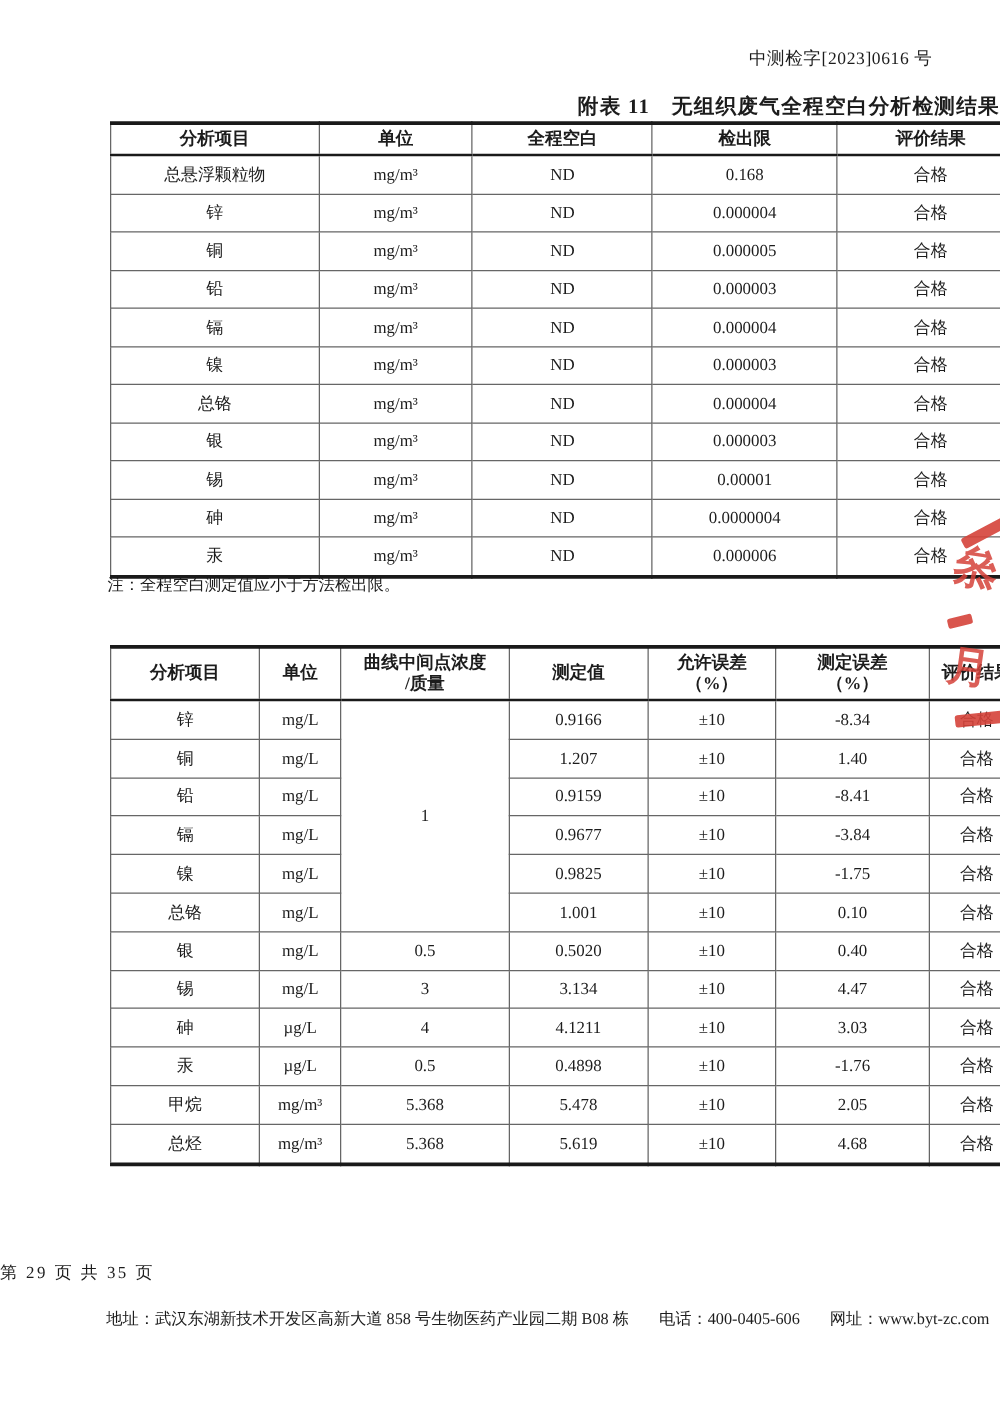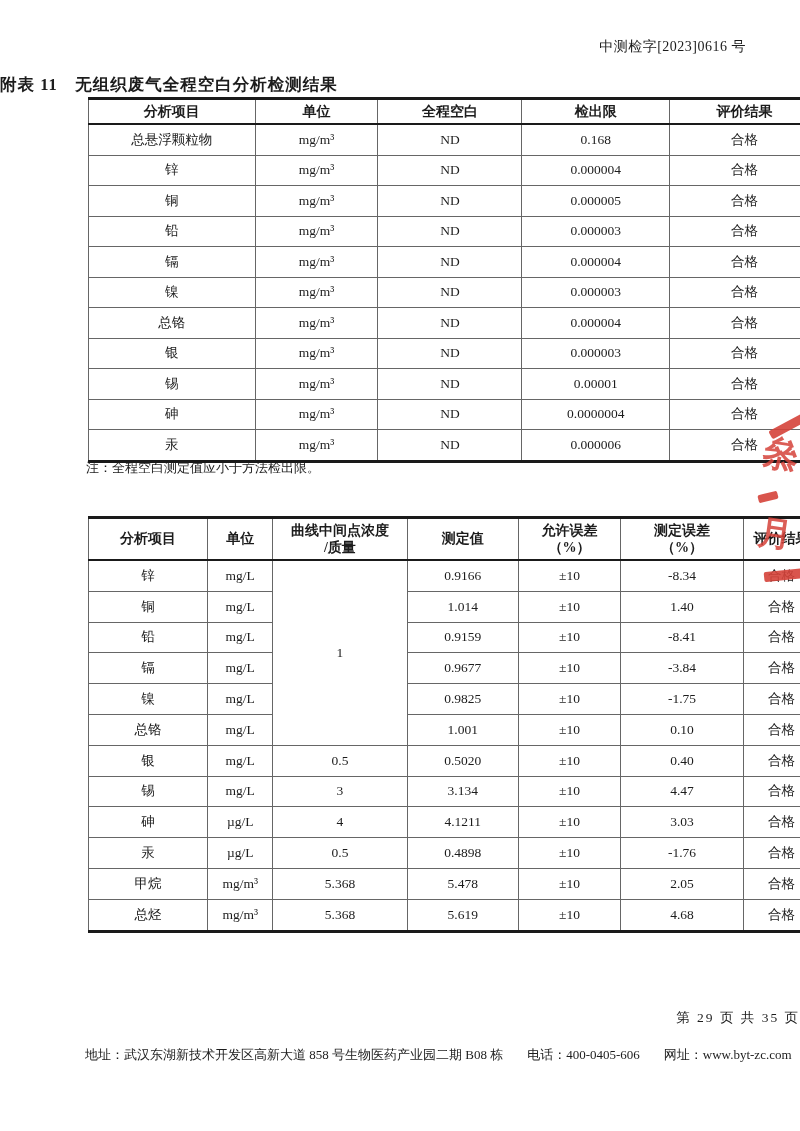--- a/index.html
+++ b/index.html
@@ -16,21 +16,21 @@
     position: absolute;
     top: 38px;
     right: 54px;
     font-size: 14px;
     letter-spacing: 0.5px;
   }
   .t-title {
     position: absolute;
     left: 0;
     width: 100%;
-    text-align: left;
+    text-align: right;
     font-weight: bold;
     font-size: 16.5px;
     letter-spacing: 1px;
   }
   table.tbl {
     position: absolute;
     left: 88px;
     width: 732px;
     border-collapse: collapse;
     table-layout: fixed;
@@ -64,21 +64,21 @@
     position: absolute;
     top: 459px;
     left: 86px;
     font-size: 13px;
   }
   .page-num {
     position: absolute;
     top: 1009px;
     left: 0;
     width: 100%;
-    text-align: right;
+    text-align: left;
     font-size: 13.5px;
     letter-spacing: 2px;
   }
   .footer-line {
     position: absolute;
     top: 1046px;
     left: 85px;
     width: 632px;
     display: flex;
     justify-content: space-between;
@@ -244,21 +244,21 @@
           <td>mg/L</td>
           <td rowspan="6">1</td>
           <td>0.9166</td>
           <td>±10</td>
           <td>-8.34</td>
           <td>合格</td>
         </tr>
         <tr>
           <td>铜</td>
           <td>mg/L</td>
-          <td>1.014</td>
+          <td>1.207</td>
           <td>±10</td>
           <td>1.40</td>
           <td>合格</td>
         </tr>
         <tr>
           <td>铅</td>
           <td>mg/L</td>
           <td>0.9159</td>
           <td>±10</td>
           <td>-8.41</td>

